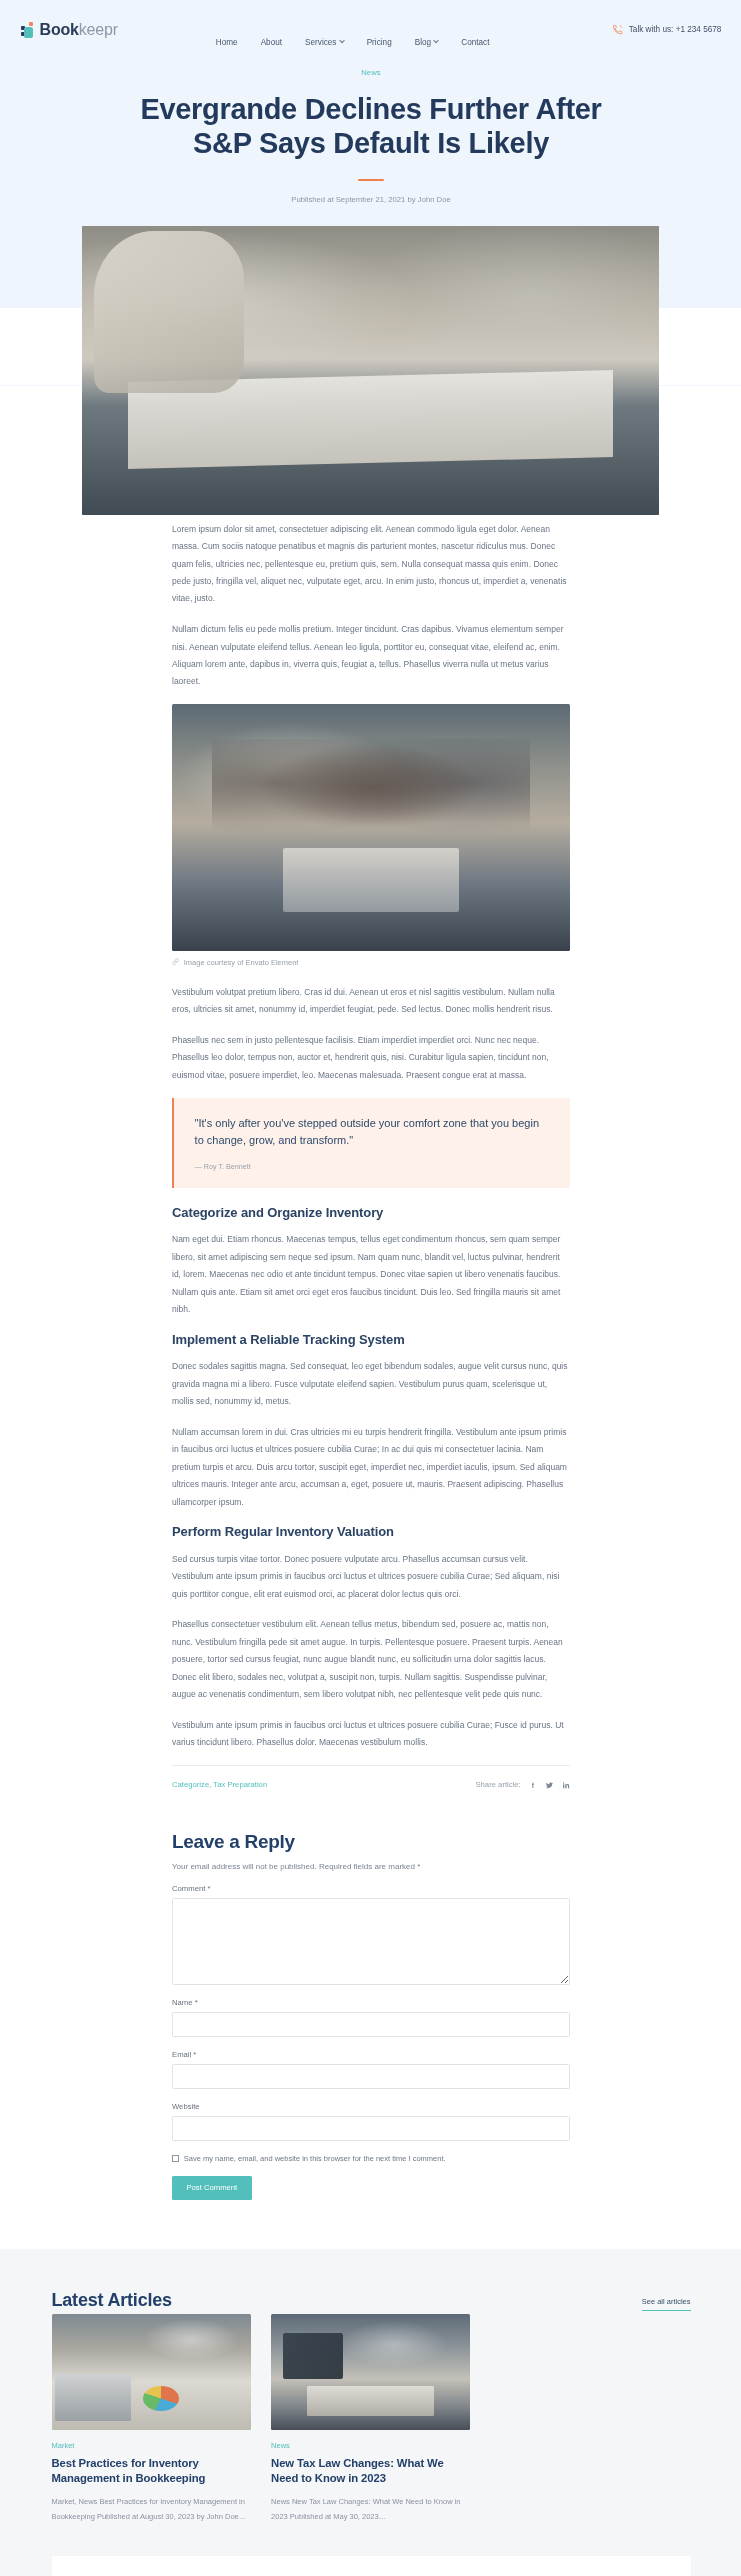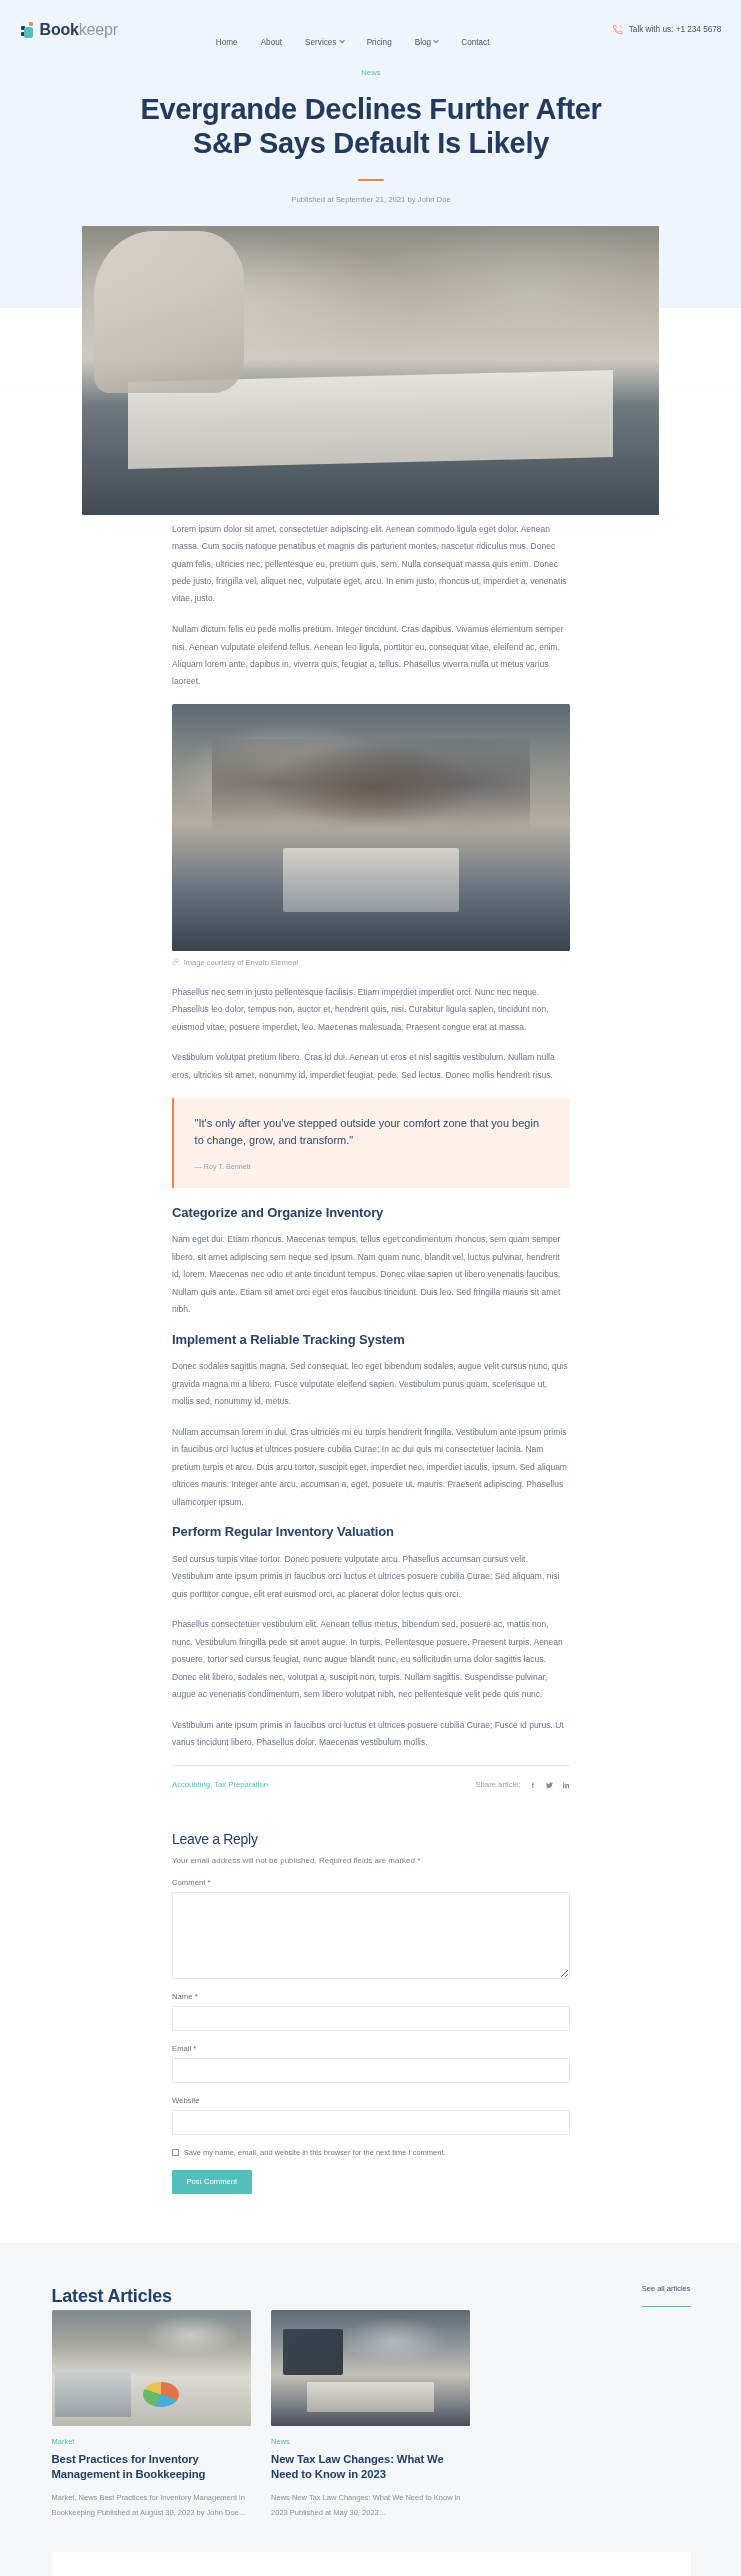--- a/index.html
+++ b/index.html
@@ -262,22 +262,22 @@
   .tags .sep { color: #9aa3b0; }
   .share {
     display: flex; align-items: center; gap: 8.2px;
     font-size: 7.7px; color: #98a1ae;
   }
   .share .sicon { color: #7d8794; display: flex; cursor: pointer; }
 
   
   .reply { width: 398px; margin: 36px auto 0; padding-bottom: 49px; }
   .reply h2 {
-    font-size: 14px;
-    font-weight: 400;
+    font-size: 19px;
+    font-weight: 700;
     color: #23406a;
     letter-spacing: -0.3px;
     margin-bottom: 9.3px;
   }
   .reply .notice { font-size: 8px; color: #7a8494; margin-bottom: 13.4px; }
   .field-label { font-size: 7.7px; color: #69737f; margin-bottom: 4.6px; display: block; }
   textarea.inp, input.inp {
     width: 100%;
     border: 0.5px solid #dfe3e7;
     border-radius: 1.5px;
@@ -322,21 +322,21 @@
   .latest-head {
     display: flex; align-items: flex-end; justify-content: space-between;
     margin-bottom: 3px;
   }
   .latest-head h2 {
     font-size: 18px; font-weight: 700; color: #23406a; letter-spacing: -0.2px;
   }
   .see-all {
     font-size: 7.5px; color: #38506e;
     border-bottom: 1px solid #52BFBB;
-    padding-bottom: 13px;
+    padding-bottom: 4px;
     cursor: pointer;
   }
   .cards { display: flex; gap: 20.6px; }
   .card { width: 199px; }
   .card-img {
     width: 199px; height: 116px; border-radius: 1.5px; overflow: hidden;
     margin-bottom: 11.3px;
   }
   .ph-a {
     width:100%;height:100%;
@@ -467,22 +467,22 @@
         <span>
           <svg width="7.2" height="7.2" viewBox="0 0 24 24" fill="none" stroke="currentColor" stroke-width="1.8" stroke-linecap="round">
               <path d="M10 13a5 5 0 0 0 7.07 0l3-3A5 5 0 0 0 13 3l-1.7 1.7"></path>
               <path d="M14 11a5 5 0 0 0-7.07 0l-3 3A5 5 0 0 0 11 21l1.7-1.7"></path>
             </svg>
         </span>
         <span>Image courtesy of Envato Element</span>
       </figcaption>
     </figure>
 
+    <p>Vestibulum volutpat pretium libero. Cras id dui. Aenean ut eros et nisl sagittis vestibulum. Nullam nulla eros, ultricies sit amet, nonummy id, imperdiet feugiat, pede. Sed lectus. Donec mollis hendrerit risus.</p>
     <p>Phasellus nec sem in justo pellentesque facilisis. Etiam imperdiet imperdiet orci. Nunc nec neque. Phasellus leo dolor, tempus non, auctor et, hendrerit quis, nisi. Curabitur ligula sapien, tincidunt non, euismod vitae, posuere imperdiet, leo. Maecenas malesuada. Praesent congue erat at massa.</p>
-    <p>Vestibulum volutpat pretium libero. Cras id dui. Aenean ut eros et nisl sagittis vestibulum. Nullam nulla eros, ultricies sit amet, nonummy id, imperdiet feugiat, pede. Sed lectus. Donec mollis hendrerit risus.</p>
 
     <blockquote>
       <div class="q-text">"It's only after you've stepped outside your comfort zone that you begin to change, grow, and transform."</div>
       <div class="q-author">— Roy T. Bennett</div>
     </blockquote>
 
     <h2>Categorize and Organize Inventory</h2>
     <p>Nam eget dui. Etiam rhoncus. Maecenas tempus, tellus eget condimentum rhoncus, sem quam semper libero, sit amet adipiscing sem neque sed ipsum. Nam quam nunc, blandit vel, luctus pulvinar, hendrerit id, lorem. Maecenas nec odio et ante tincidunt tempus. Donec vitae sapien ut libero venenatis faucibus. Nullam quis ante. Etiam sit amet orci eget eros faucibus tincidunt. Duis leo. Sed fringilla mauris sit amet nibh.</p>
 
     <h2>Implement a Reliable Tracking System</h2>
@@ -490,21 +490,21 @@
     <p>Nullam accumsan lorem in dui. Cras ultricies mi eu turpis hendrerit fringilla. Vestibulum ante ipsum primis in faucibus orci luctus et ultrices posuere cubilia Curae; In ac dui quis mi consectetuer lacinia. Nam pretium turpis et arcu. Duis arcu tortor, suscipit eget, imperdiet nec, imperdiet iaculis, ipsum. Sed aliquam ultrices mauris. Integer ante arcu, accumsan a, eget, posuere ut, mauris. Praesent adipiscing. Phasellus ullamcorper ipsum.</p>
 
     <h2>Perform Regular Inventory Valuation</h2>
     <p>Sed cursus turpis vitae tortor. Donec posuere vulputate arcu. Phasellus accumsan cursus velit. Vestibulum ante ipsum primis in faucibus orci luctus et ultrices posuere cubilia Curae; Sed aliquam, nisi quis porttitor congue, elit erat euismod orci, ac placerat dolor lectus quis orci.</p>
     <p>Phasellus consectetuer vestibulum elit. Aenean tellus metus, bibendum sed, posuere ac, mattis non, nunc. Vestibulum fringilla pede sit amet augue. In turpis. Pellentesque posuere. Praesent turpis. Aenean posuere, tortor sed cursus feugiat, nunc augue blandit nunc, eu sollicitudin urna dolor sagittis lacus. Donec elit libero, sodales nec, volutpat a, suscipit non, turpis. Nullam sagittis. Suspendisse pulvinar, augue ac venenatis condimentum, sem libero volutpat nibh, nec pellentesque velit pede quis nunc.</p>
     <p>Vestibulum ante ipsum primis in faucibus orci luctus et ultrices posuere cubilia Curae; Fusce id purus. Ut varius tincidunt libero. Phasellus dolor. Maecenas vestibulum mollis.</p>
 
     <div class="article-footer-rule"></div>
     <div class="article-footer">
       <div class="tags">
-        <span>Accounting</span><span class="sep">, </span><span>Tax Preparation</span>
+        <span>Categorize</span><span class="sep">, </span><span>Tax Preparation</span>
       </div>
       <div class="share">
         <span>Share article:</span>
         <span class="sicon">
           <svg width="7.7" height="8.8" viewBox="0 0 24 24" fill="currentColor">
               <path d="M15.5 8.5h-2.2V7.1c0-.6.4-.8.7-.8h1.5V3.6h-2.1c-2.4 0-2.9 1.8-2.9 2.9v2h-1.4V11h1.4v9h3V11h2l.3-2.5z"></path>
             </svg>
         </span>
         <span class="sicon">
           <svg width="8.8" height="8.8" viewBox="0 0 24 24" fill="currentColor">

